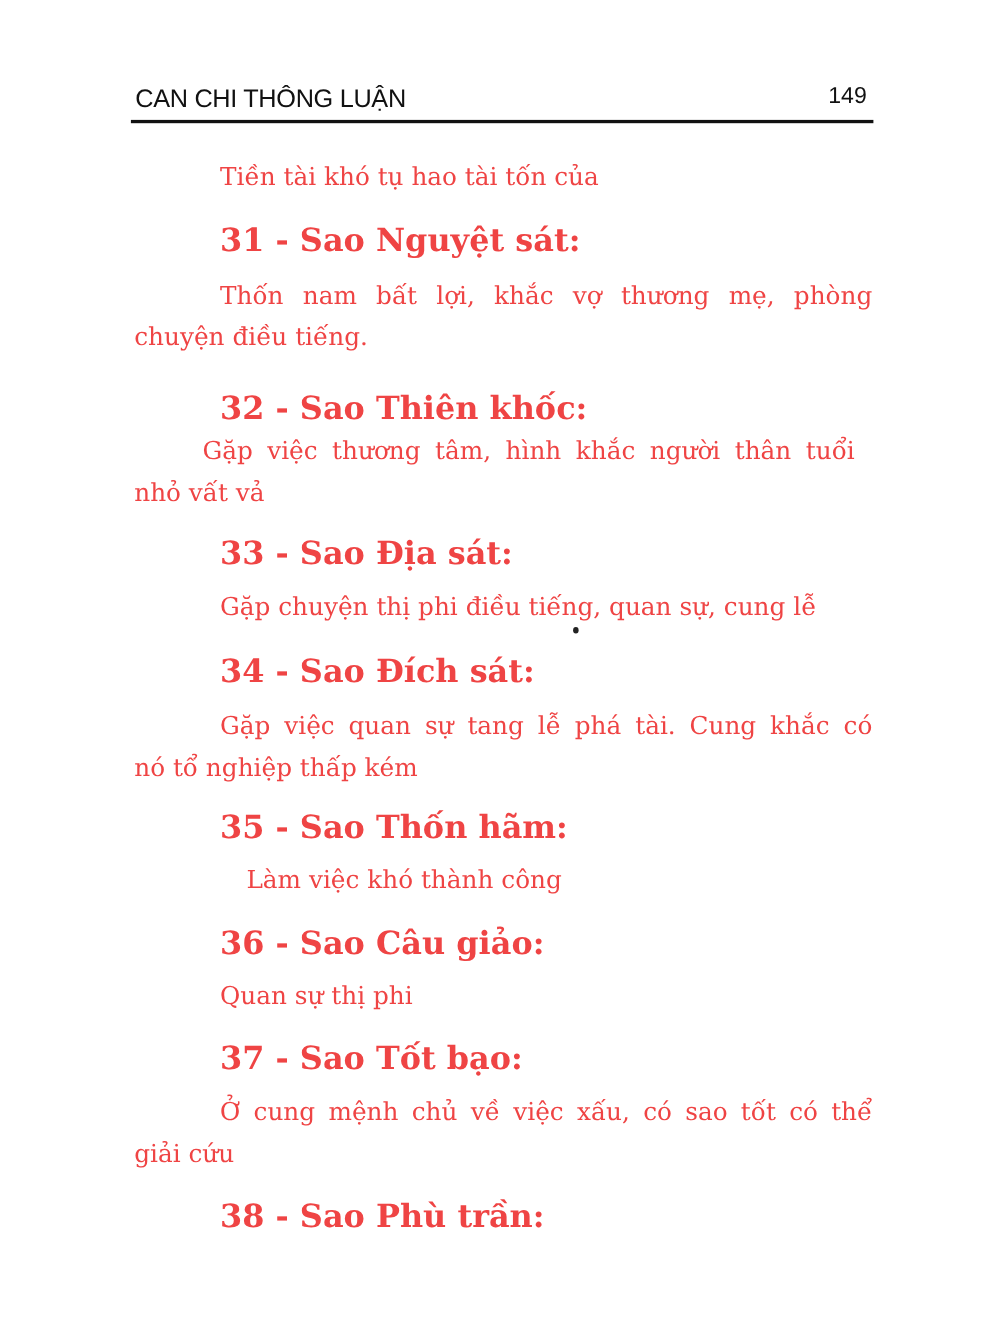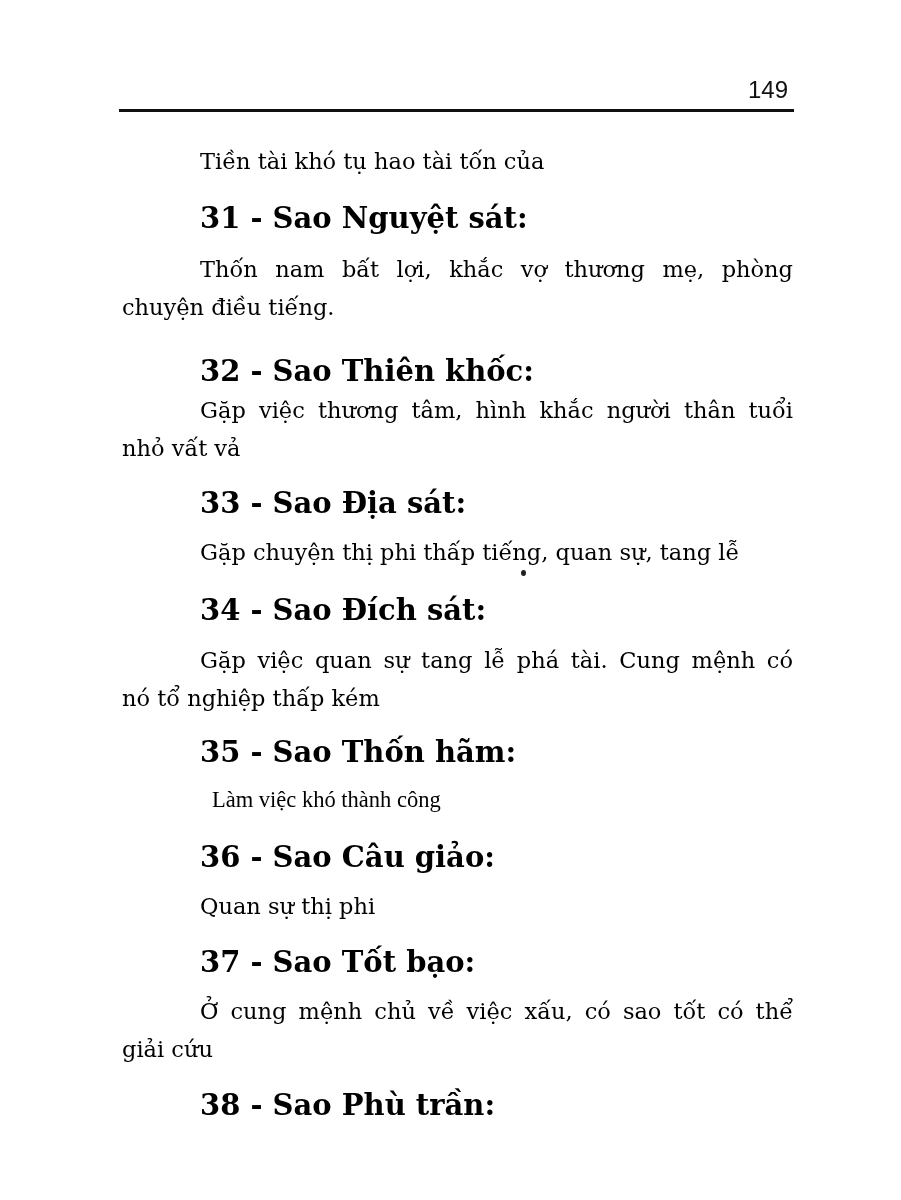--- a/index.html
+++ b/index.html
@@ -29,21 +29,21 @@
       font-size: 23px;
       letter-spacing: -0.3px;
       color: #111;
       white-space: nowrap;
     }
     .page-number {
       position: absolute;
       right: 4px;
       top: 0;
       font-family: "Liberation Sans", sans-serif;
-      font-size: 24px;
+      font-size: 21px;
       color: #111;
     }
     .header-rule {
       position: absolute;
       left: 119px;
       top: 109px;
       width: 675px;
       height: 3px;
       background: #111;
     }
@@ -51,21 +51,21 @@
       position: absolute;
       left: 0;
       top: 0;
       width: 901px;
     }
     .line {
       position: absolute;
       font-family: "DejaVu Serif", "Liberation Serif", serif;
       font-size: 22.5px;
       white-space: nowrap;
-      color: #000000;
+      color: #ef4444;
     }
     .heading {
       font-weight: bold;
       font-size: 29px;
     }
     .justify {
       text-align: justify;
       text-align-last: justify;
     }
     .speck {
@@ -73,45 +73,46 @@
       width: 5px;
       height: 6px;
       border-radius: 50%;
       background: #222;
     }
   </style>
 </head>
 <body>
 
 <div class="header">
+  <span class="header-title">CAN CHI THÔNG LUẬN</span>
   <span class="page-number">149</span>
 </div>
 <div class="header-rule"></div>
 
 <div class="body-text">
   <div class="line" style="left:200px; top:148px;">Tiền tài khó tụ hao tài tốn của</div>
 
   <div class="line heading" style="left:200px; top:201px;">31 - Sao Nguyệt sát:</div>
   <div class="line justify" style="left:200px; top:256px; width:593px;">Thốn nam bất lợi, khắc vợ thương mẹ, phòng</div>
   <div class="line" style="left:122px; top:294px;">chuyện điều tiếng.</div>
 
   <div class="line heading" style="left:200px; top:354px;">32 - Sao Thiên khốc:</div>
-  <div class="line justify" style="left:200px; top:397px; width:593px;">Gặp việc thương tâm, hình khắc người thân tuổi</div>
+  <div class="line justify" style="left:184px; top:397px; width:593px;">Gặp việc thương tâm, hình khắc người thân tuổi</div>
   <div class="line" style="left:122px; top:435px;">nhỏ vất vả</div>
 
   <div class="line heading" style="left:200px; top:486px;">33 - Sao Địa sát:</div>
-  <div class="line" style="left:200px; top:539px;">Gặp chuyện thị phi thấp tiếng, quan sự, tang lễ</div>
+  <div class="line" style="left:200px; top:539px;">Gặp chuyện thị phi điều tiếng, quan sự, cung lễ</div>
   <div class="speck" style="left:521px; top:570px;"></div>
 
   <div class="line heading" style="left:200px; top:593px;">34 - Sao Đích sát:</div>
-  <div class="line justify" style="left:200px; top:647px; width:593px;">Gặp việc quan sự tang lễ phá tài. Cung mệnh có</div>
+  <div class="line justify" style="left:200px; top:647px; width:593px;">Gặp việc quan sự tang lễ phá tài. Cung khắc có</div>
   <div class="line" style="left:122px; top:685px;">nó tổ nghiệp thấp kém</div>
 
   <div class="line heading" style="left:200px; top:735px;">35 - Sao Thốn hãm:</div>
-  <div class="line" style="left:212px; top:787px;font-family:Liberation Serif, serif;">Làm việc khó thành công</div>
+  <div class="line" style="left:224px; top:787px;">Làm việc khó thành công</div>
 
   <div class="line heading" style="left:200px; top:840px;">36 - Sao Câu giảo:</div>
   <div class="line" style="left:200px; top:893px;">Quan sự thị phi</div>
 
   <div class="line heading" style="left:200px; top:945px;text-align:right;">37 - Sao Tốt bạo:</div>
   <div class="line justify" style="left:200px; top:998px; width:593px;">Ở cung mệnh chủ về việc xấu, có sao tốt có thể</div>
   <div class="line" style="left:122px; top:1036px;">giải cứu</div>
 
   <div class="line heading" style="left:200px; top:1088px;">38 - Sao Phù trần:</div>
 </div>

